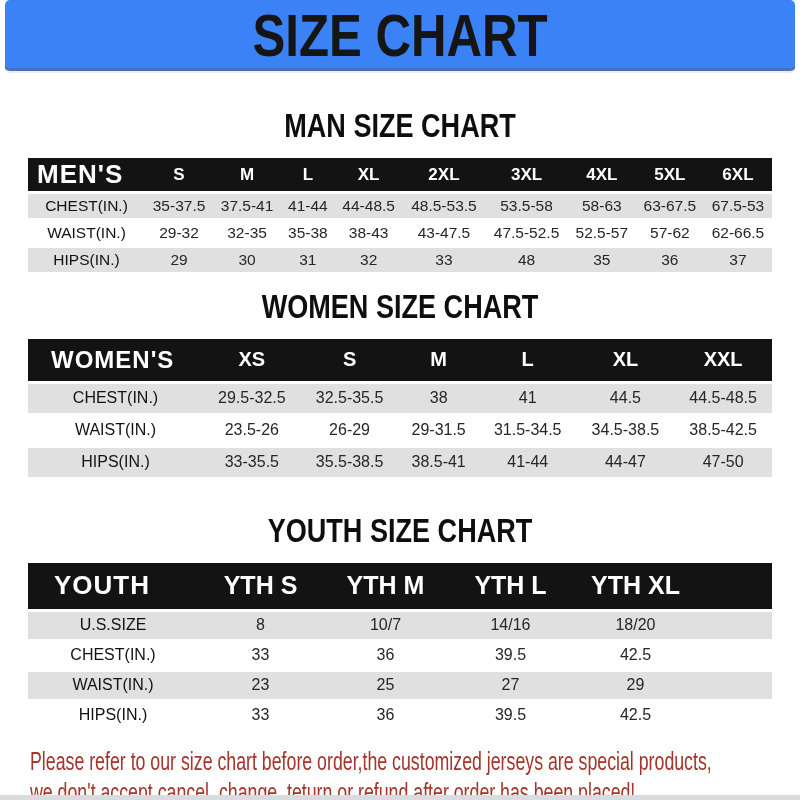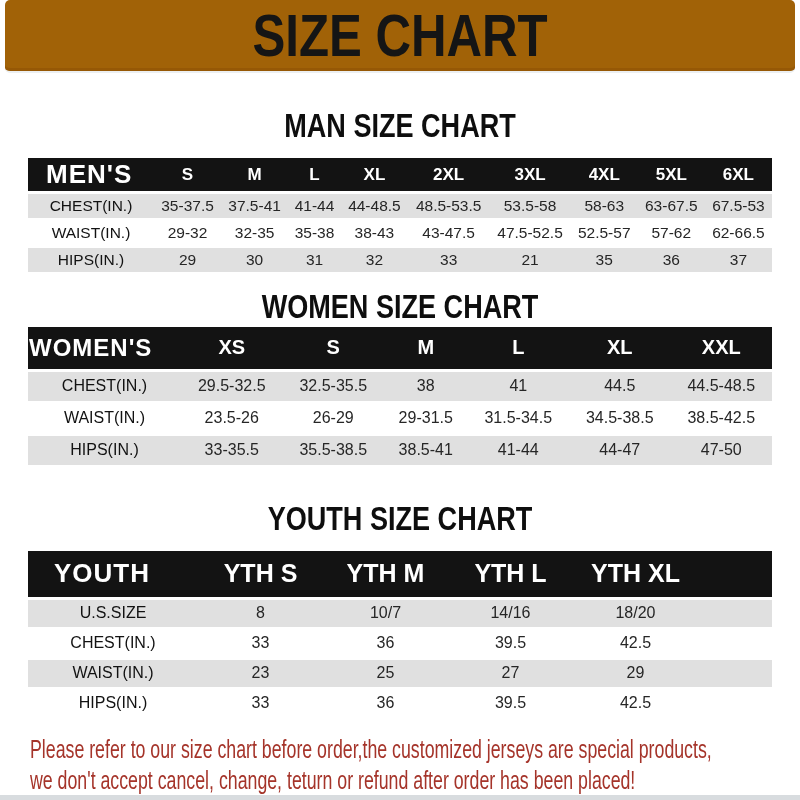--- a/index.html
+++ b/index.html
@@ -7,21 +7,21 @@
     width: 800px; height: 800px;
     background: #ffffff;
     overflow: hidden;
     font-family: "Liberation Sans", sans-serif;
     position: relative;
   }
   
   .banner {
     height: 71px;
     margin: 0 5px;
-    background: #a16207;
+    background: #3b82f6;
     border-radius: 5px;
     box-shadow: inset 0 -3px 0 rgba(120,60,0,0.25);
     display: flex; align-items: center; justify-content: center;
     border-bottom: 2px solid #eceff1;
   }
   .banner-title {
     margin: 0;
     font-size: 60px; font-weight: bold; line-height: 1;
     color: #151515;
     transform: scaleX(0.82);
@@ -30,21 +30,21 @@
   }
   
   .section-heading {
     font-size: 33px; font-weight: bold; color: #0e0e0e;
     text-align: center;
     transform: scaleX(0.82);
     line-height: 1.1;
     white-space: nowrap;
   }
   .hwrap-men   { margin: 35px 0 14px; }
-  .hwrap-women { margin: 17px 0 1px; }
+  .hwrap-women { margin: 17px 0 13px; }
   .hwrap-youth { margin: 36px 16px 14px; }
   
   .size-table {
     border-collapse: collapse;
     width: 744px;
     margin: 0 auto;
   }
   .size-table th, .size-table td { padding: 0 4px; white-space: nowrap; }
   .size-table .bar th {
     background: #131313; color: #ffffff;
@@ -58,25 +58,25 @@
     text-align: center;
     color: #262626;
     border-top: 3px solid #ffffff;
   }
   tr.shade td { background: #e0e0e0; }
   tr.plain td { background: #ffffff; }
   td.rlabel { color: #121212; }
 
   
   .men-table .bar th { height: 33px; font-size: 17px; }
-  .men-table th.group { font-size: 26px; width: 104px; padding-left: 18px; }
+  .men-table th.group { font-size: 26px; width: 104px; padding-left: 9px; }
   .men-table td { height: 24px; font-size: 15.5px; }
   
   .women-table .bar th { height: 42px; font-size: 20px; }
-  .women-table th.group { font-size: 24px; width: 148px; padding-left: 1px; }
+  .women-table th.group { font-size: 24px; width: 148px; padding-left: 23px; }
   .women-table td { height: 29px; font-size: 16px; }
   
   .youth-table { table-layout: fixed; }
   .youth-table .bar th { height: 46px; font-size: 25px; }
   .youth-table th.group { font-size: 26px; padding-left: 26px; }
   .youth-table td { height: 27px; font-size: 16px; }
   .youth-table col.c-label { width: 170px; }
   .youth-table col.c-size { width: 125px; }
   .youth-table col.c-fill { width: 74px; }
 
@@ -143,21 +143,21 @@
     <td>57-62</td>
     <td>62-66.5</td>
   </tr>
   <tr class="shade">
     <td class="rlabel">HIPS(IN.)</td>
     <td>29</td>
     <td>30</td>
     <td>31</td>
     <td>32</td>
     <td>33</td>
-    <td>21</td>
+    <td>48</td>
     <td>35</td>
     <td>36</td>
     <td>37</td>
   </tr>
 </tbody>
   </table>
 
 <div class="hwrap-women">
   <div class="section-heading">WOMEN SIZE CHART</div>
 </div>

